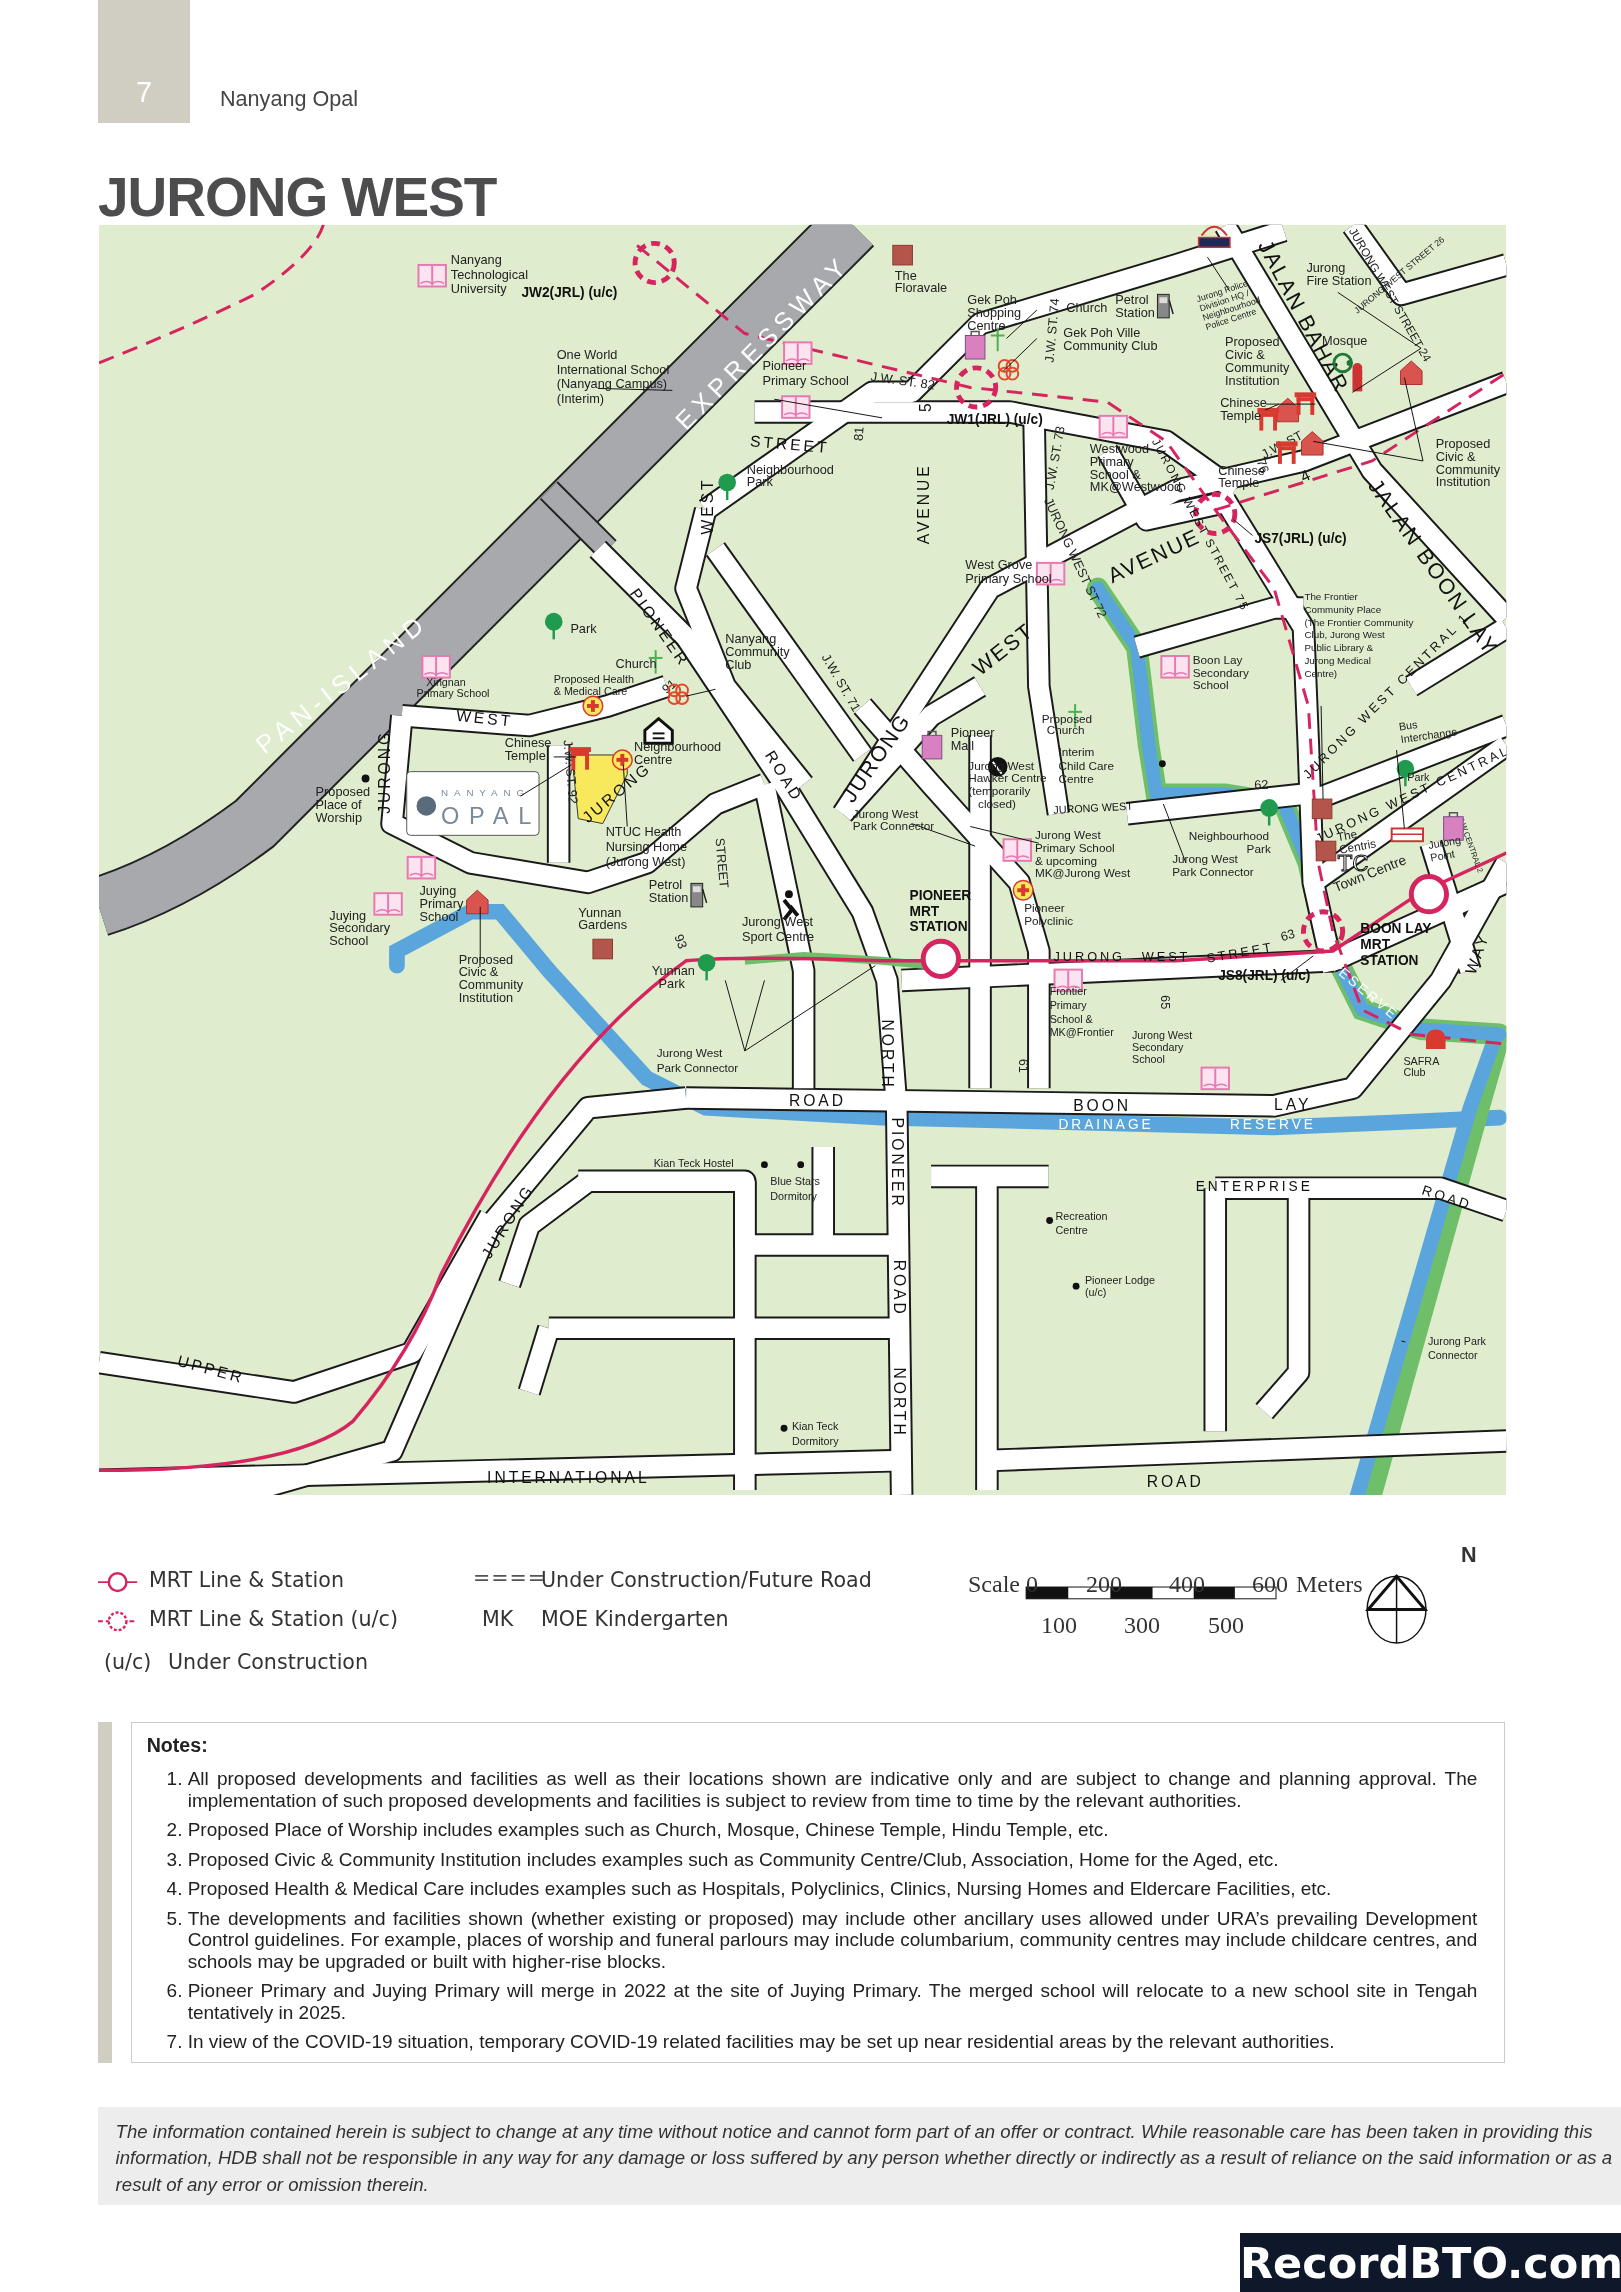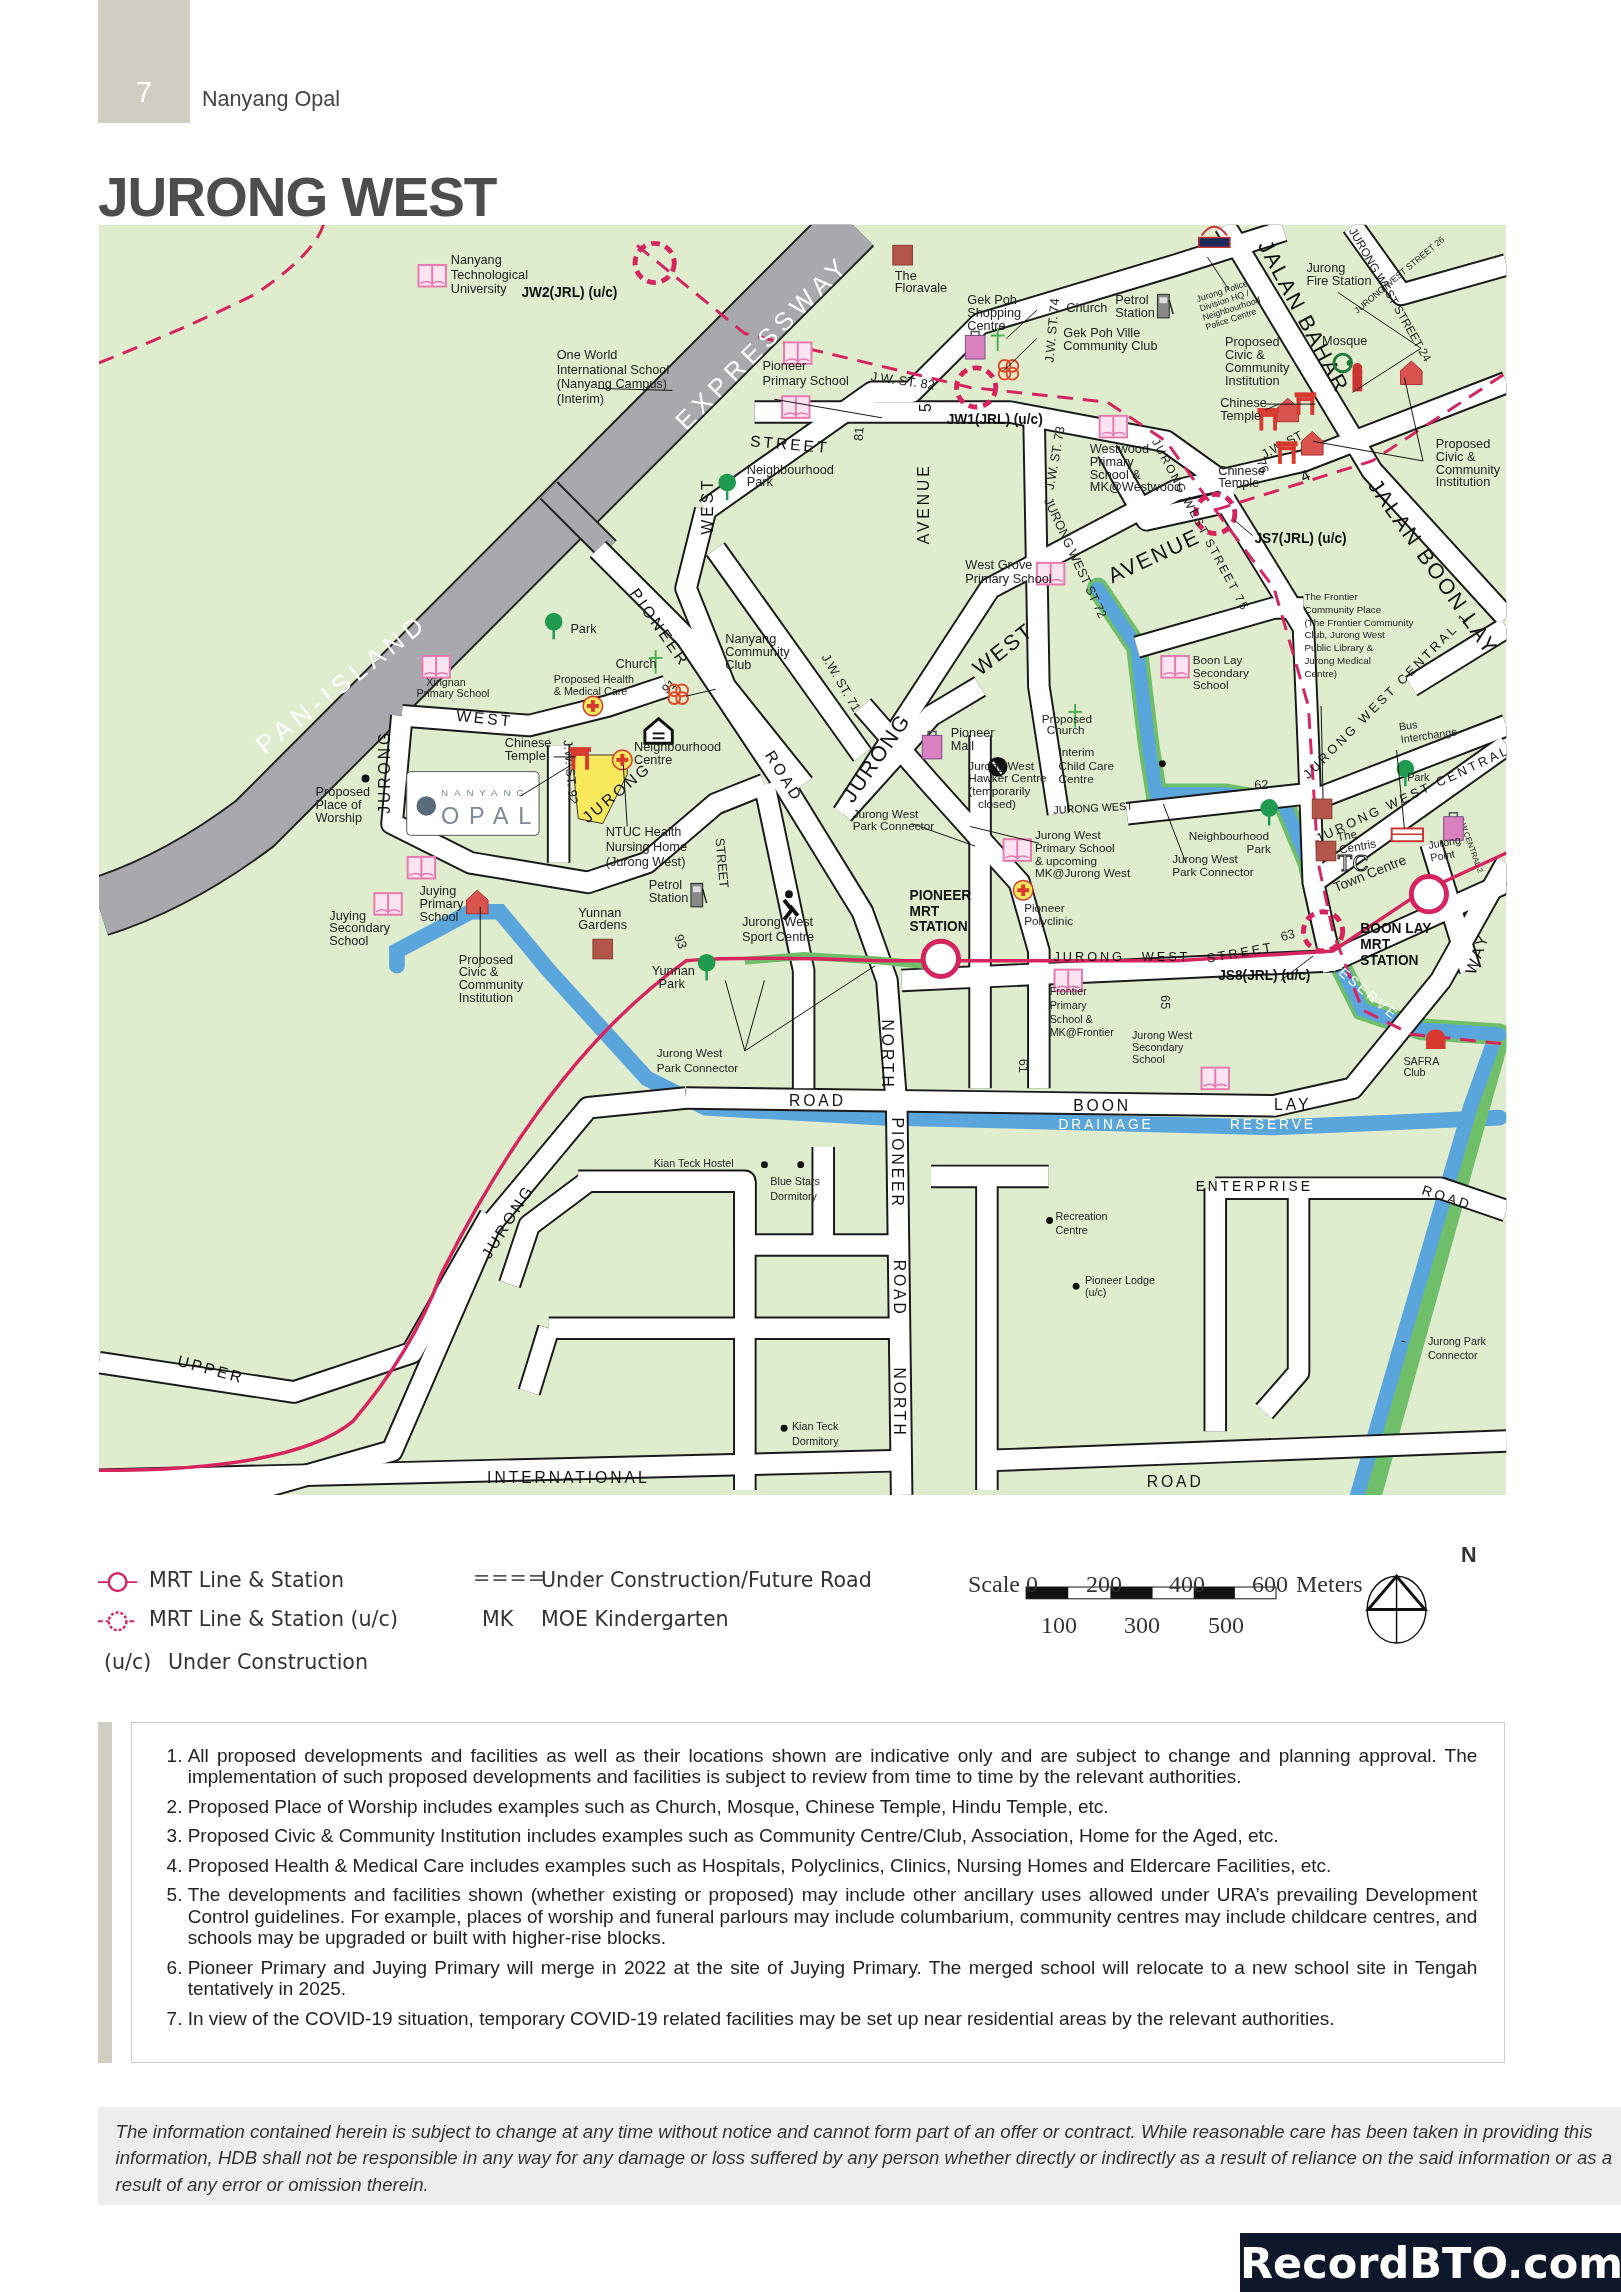--- a/index.html
+++ b/index.html
@@ -1,19 +1,19 @@
 <!DOCTYPE html>
 <html><head>
 <meta charset="utf-8">
 <style>
   html,body{margin:0;padding:0;background:#fff;}
   body{width:1621px;height:2293px;position:relative;overflow:hidden;font-family:"Liberation Sans",sans-serif;color:#333;}
   .page-tab{position:absolute;left:98px;top:0;width:92px;height:123px;background:#d0cdc3;}
   .page-num{position:absolute;left:98px;top:76px;width:92px;text-align:center;color:#fff;font-size:29px;font-family:"Liberation Sans",sans-serif;}
-  .page-sub{position:absolute;left:202px;top:86px;font-size:21.6px;color:#444;text-align:center;}
+  .page-sub{position:absolute;left:220px;top:86px;font-size:21.6px;color:#444;text-align:center;}
   .title{position:absolute;left:98px;top:165px;font-size:55px;font-weight:bold;color:#4d4d4f;letter-spacing:-1px;font-family:"Liberation Sans",sans-serif;}
   svg.map{position:absolute;left:0;top:0;}
   .legend{position:absolute;left:98px;top:1558px;font-size:20.6px;color:#333;font-family:"DejaVu Sans",sans-serif;}
   .lg-row{position:absolute;white-space:nowrap;text-align:center;}
   .scale-text{position:absolute;font-size:24px;color:#333;font-family:Liberation Serif, serif;}
   .notes-bar{position:absolute;left:98px;top:1722px;width:13.7px;height:341px;background:#d0cdc3;}
   .notes{position:absolute;left:131px;top:1722px;width:1374px;height:341px;border:1px solid #ccc;box-sizing:border-box;padding:9.8px 14.7px;font-size:19px;line-height:21.6px;color:#222;font-family:"Liberation Sans",sans-serif;}
   .notes h3{margin:2px 0 5.9px 0;font-size:19.6px;font-weight:bold;}
   .notes ol{margin:12px;padding-left:29px;}
   .notes li{margin-bottom:7.8px;text-align:justify;}
@@ -511,20 +511,21 @@
 <div class="scale-text" style="left:1169px;top:1571px;">400</div>
 <div class="scale-text" style="left:1252px;top:1571px;">600</div>
 <div class="scale-text" style="left:1041px;top:1612px;">100</div>
 <div class="scale-text" style="left:1124px;top:1612px;">300</div>
 <div class="scale-text" style="left:1208px;top:1612px;">500</div>
 <div class="scale-text" style="left:1296px;top:1571px;">Meters</div>
 <div class="scale-text" style="left:1461px;top:1542px;font-weight:bold;font-size:21.6px;font-family:'Liberation Sans',sans-serif;">N</div>
 
 <div class="notes-bar"></div>
 <div class="notes">
+  <h3>Notes:</h3>
   <ol>
     <li>All proposed developments and facilities as well as their locations shown are indicative only and are subject to change and planning approval. The implementation of such proposed developments and facilities is subject to review from time to time by the relevant authorities.</li>
     <li>Proposed Place of Worship includes examples such as Church, Mosque, Chinese Temple, Hindu Temple, etc.</li>
     <li>Proposed Civic &amp; Community Institution includes examples such as Community Centre/Club, Association, Home for the Aged, etc.</li>
     <li>Proposed Health &amp; Medical Care includes examples such as Hospitals, Polyclinics, Clinics, Nursing Homes and Eldercare Facilities, etc.</li>
     <li>The developments and facilities shown (whether existing or proposed) may include other ancillary uses allowed under URA’s prevailing Development Control guidelines. For example, places of worship and funeral parlours may include columbarium, community centres may include childcare centres, and schools may be upgraded or built with higher-rise blocks.</li>
     <li>Pioneer Primary and Juying Primary will merge in 2022 at the site of Juying Primary. The merged school will relocate to a new school site in Tengah tentatively in 2025.</li>
     <li>In view of the COVID-19 situation, temporary COVID-19 related facilities may be set up near residential areas by the relevant authorities.</li>
   </ol>
 </div>

